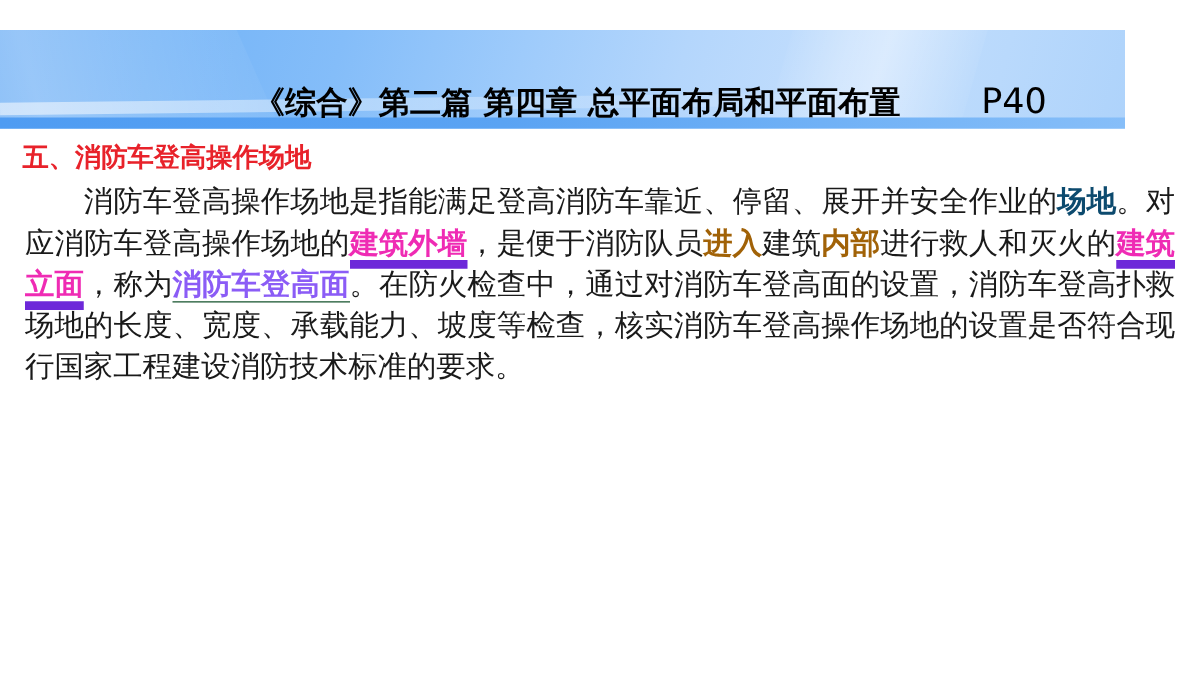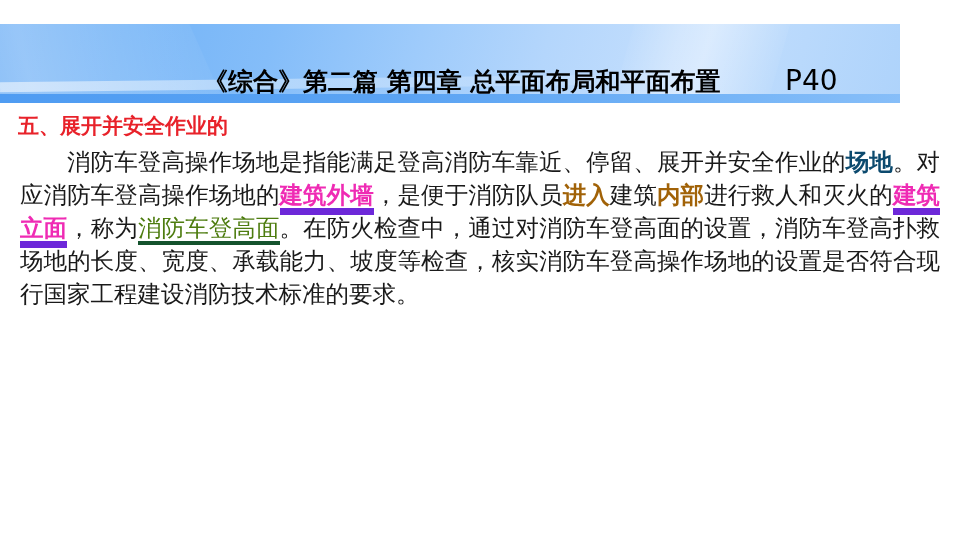--- a/index.html
+++ b/index.html
@@ -167,42 +167,42 @@
   .hl-magenta {
     color: #a16207;
     font-weight: bold;
   }
   .hl-magenta-u {
     color: #ef2bb4;
     font-weight: bold;
     border-bottom: 7px solid #6d28d9;
   }
   .hl-red-u {
-    color: #4d7c0f;
-    font-weight: normal;
-    border-bottom: 4px solid #14532d;
+    color: #8b5cf6;
+    font-weight: bold;
+    border-bottom: 1px solid #14532d;
   }
 </style>
 </head>
 <body>
 
 <div class="slide">
 
   <div class="banner">
     <div class="banner-streak-a"></div>
     <div class="banner-streak-b"></div>
     <div class="banner-streak-c"></div>
     <div class="banner-bottom-bar"></div>
 
     <div class="banner-title-row">
       <span class="banner-title">《综合》第二篇 第四章 总平面布局和平面布置</span>
       <span class="banner-page">P40</span>
     </div>
   </div>
 
 
-  <div class="section-heading">五、展开并安全作业的</div>
+  <div class="section-heading">五、消防车登高操作场地</div>
 
   <div class="body-block">
     <p class="body-par" id="body-par"><span>消防车登高操作场地是指能满足登高消防车靠近、停留、展开并安全作业的</span><span class="hl-blue">场地</span><span>。对应消防车登高操作场地的</span><span class="hl-magenta-u">建筑外墙</span><span>，是便于消防队员</span><span class="hl-magenta">进入</span><span>建筑</span><span class="hl-magenta">内部</span><span>进行救人和灭火的</span><span class="hl-magenta-u">建筑立面</span><span>，称为</span><span class="hl-red-u">消防车登高面</span><span>。在防火检查中，通过对消防车登高面的设置，消防车登高扑救场地的长度、宽度、承载能力、坡度等检查，核实消防车登高操作场地的设置是否符合现行国家工程建设消防技术标准的要求。</span></p>
   </div>
 
 </div>
 
 </body></html>

